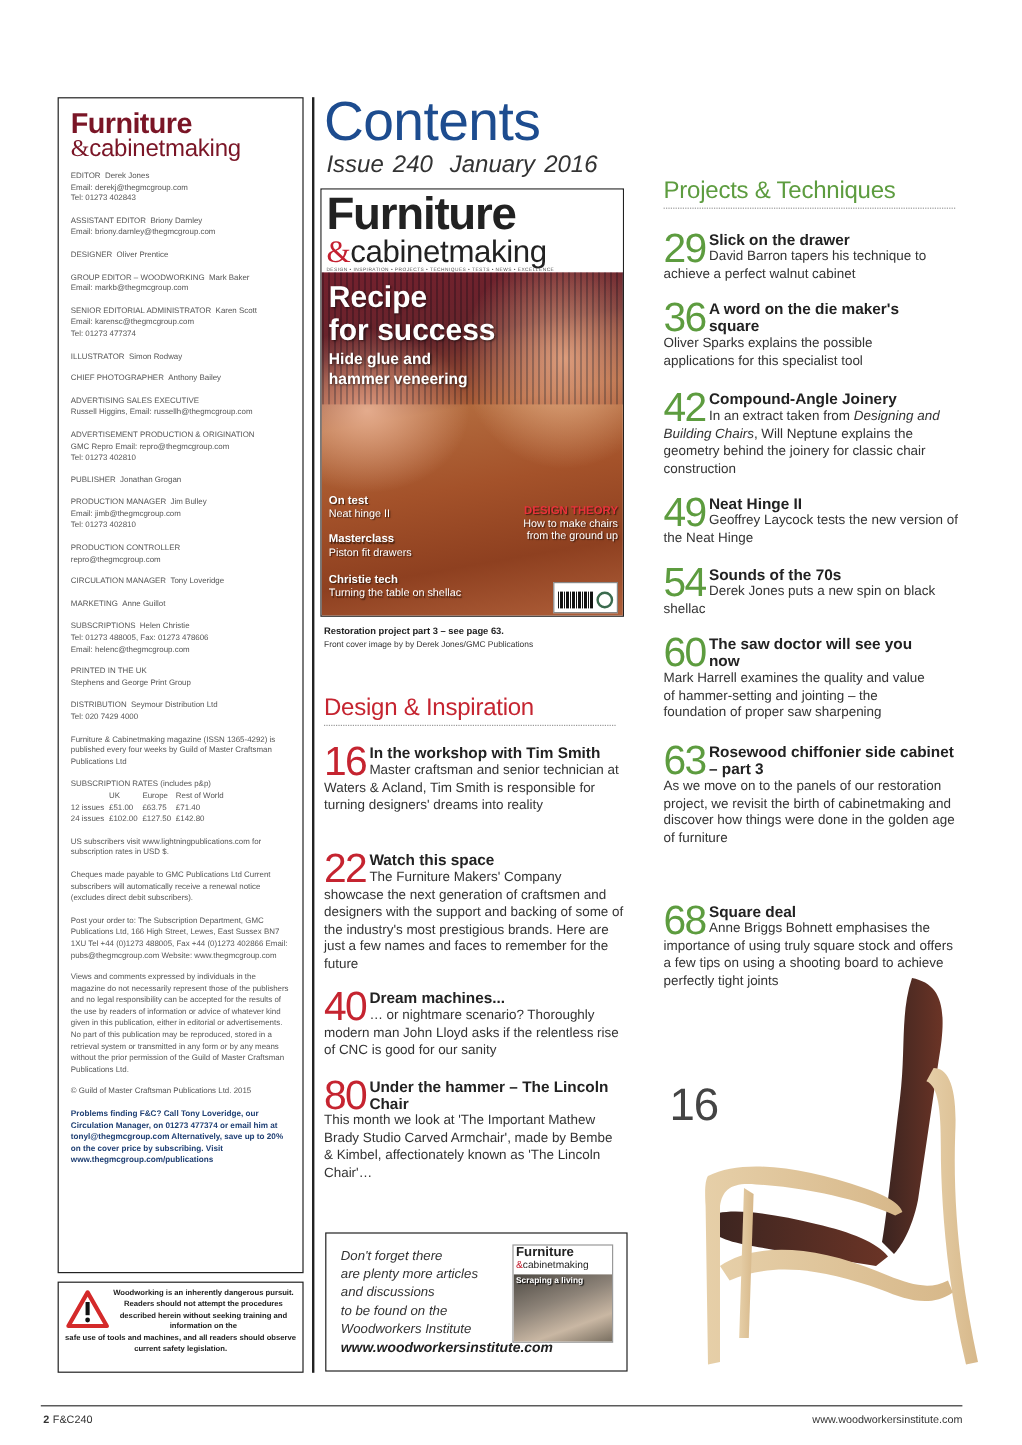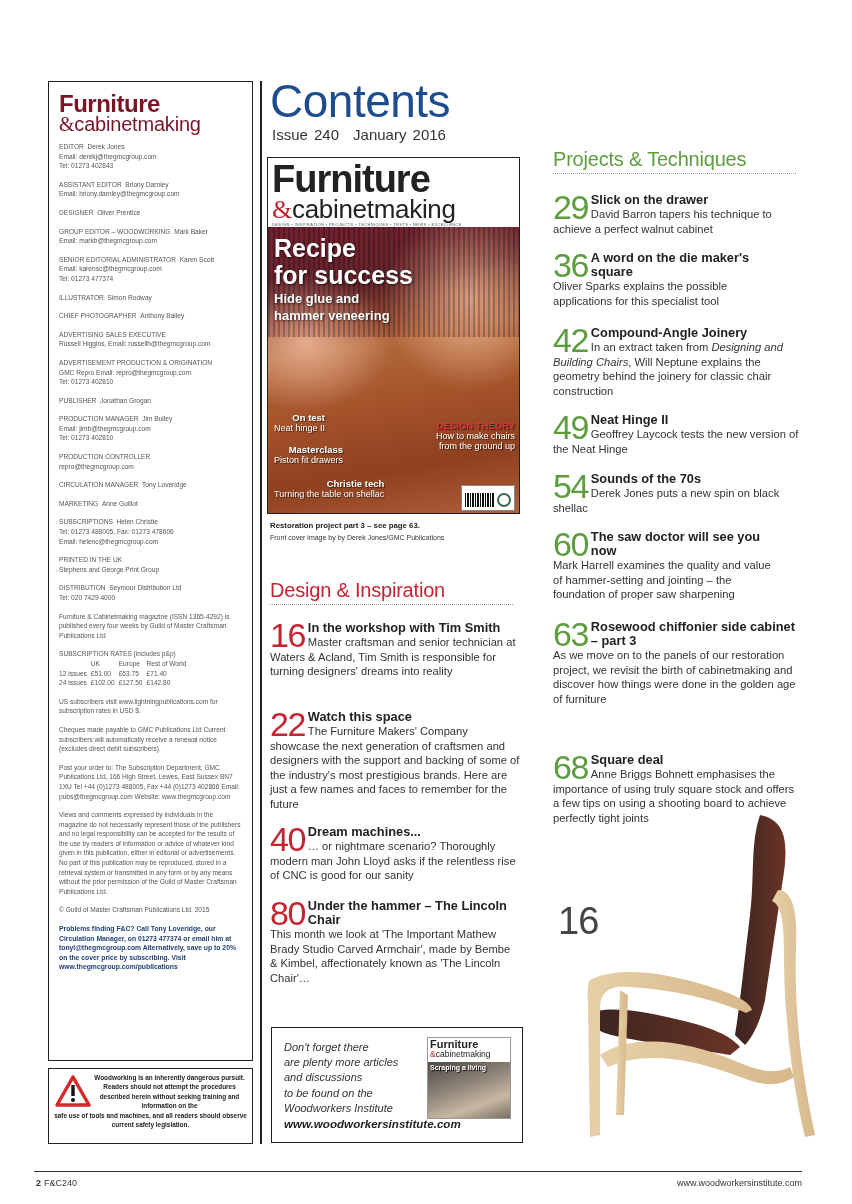--- a/index.html
+++ b/index.html
@@ -20,21 +20,21 @@
 
   .warning { position: absolute; left: 48px; top: 1068px; width: 205px; height: 76px; border: 1px solid #222; padding: 4px 5px; }
   .warn-tri { position: absolute; left: 6px; top: 6px; width: 36px; height: 32px; }
   .warn-text { font-family: "Liberation Sans", sans-serif; font-weight: 700; font-size: 6.4px; line-height: 9.4px; color: #222; text-align: center; }
   .warn-text .l1 { padding-left: 38px; display: block; }
 
   .vdivider { position: absolute; left: 260px; top: 81px; width: 2px; height: 1063px; background: #222; }
 
   
   .contents-title { position: absolute; left: 270px; top: 74px; font-family: "Liberation Sans", sans-serif; font-size: 46px; font-weight: 400; color: #1d4c8f; letter-spacing: -0.5px; }
-  .issue-line { position: absolute; left: 272px; top: 126px; font-size: 15px; color: #333; word-spacing: 2px; }
+  .issue-line { position: absolute; left: 272px; top: 126px; font-size: 20px; color: #333; word-spacing: 2px; font-style: italic; }
   .issue-line span + span { margin-left: 14px; }
 
   
   .cover { position: absolute; left: 267px; top: 157px; width: 253px; height: 357px; border: 1px solid #222; background: #fff; overflow: hidden; }
   .cover-head { height: 69px; background: #fff; padding: 2px 4px 0 4px; }
   .cover-furn { font-weight: 700; font-size: 38px; line-height: 38px; color: #222; letter-spacing: -1px; }
   .cover-cab { font-size: 26px; line-height: 22px; color: #222; letter-spacing: -0.3px; }
   .cover-cab .amp { color: #c42030; font-family: "Liberation Serif", serif; }
   .cover-tag { font-size: 4px; color: #555; letter-spacing: 0.4px; margin-top: 1px; white-space: nowrap; }
   .cover-img { position: absolute; left: 0; top: 69px; width: 253px; height: 288px;
@@ -42,21 +42,21 @@
       radial-gradient(ellipse at 80% 25%, rgba(240,190,150,0.9) 0%, rgba(240,190,150,0) 30%),
       radial-gradient(ellipse at 15% 40%, rgba(235,180,150,0.9) 0%, rgba(235,180,150,0) 28%),
       linear-gradient(170deg, #7a2434 0%, #6a2a30 22%, #b26a3d 40%, #a4522a 60%, #8e4020 80%, #b0603a 100%);
   }
   .cover-stripes { position: absolute; left: 0; top: 0; width: 100%; height: 110px;
     background: repeating-linear-gradient(90deg, rgba(40,20,60,0.35) 0 2px, rgba(180,40,50,0.15) 2px 5px);
     mix-blend-mode: multiply; }
   .cover-head-txt { position: absolute; left: 6px; top: 8px; color: #fff; font-weight: 700; text-shadow: 1px 1px 2px rgba(0,0,0,0.6); }
   .cover-head-txt .big { font-size: 25px; line-height: 27px; }
   .cover-head-txt .sub { font-size: 13px; line-height: 15px; margin-top: 2px; }
-  .cover-lines { position: absolute; left: 6px; color: #fff; font-size: 9px; line-height: 10px; text-shadow: 1px 1px 1px rgba(0,0,0,0.6); text-align: right; }
+  .cover-lines { position: absolute; left: 6px; color: #fff; font-size: 9px; line-height: 10px; text-shadow: 1px 1px 1px rgba(0,0,0,0.6); }
   .cover-lines b { display: block; font-weight: 700; font-size: 9.5px; }
   .design-theory { position: absolute; right: 6px; top: 194px; text-align: right; color: #fff; font-size: 9px; line-height: 10px; text-shadow: 1px 1px 1px rgba(0,0,0,0.6); }
   .design-theory b { display: block; color: #e8323a; font-weight: 700; font-size: 9.5px; }
   .barcode { position: absolute; right: 6px; bottom: 4px; width: 54px; height: 26px; background: #fff; border: 1px solid #888; }
   .barcode .bars { position: absolute; left: 3px; top: 7px; width: 30px; height: 14px; background: repeating-linear-gradient(90deg, #111 0 1px, #fff 1px 2px, #111 2px 4px, #fff 4px 5px); }
   .barcode .seal { position: absolute; right: 3px; top: 7px; width: 14px; height: 14px; border-radius: 50%; border: 2px solid #3b6b4e; }
 
   .cover-caption { position: absolute; left: 270px; top: 520px; font-family: "Liberation Sans", sans-serif; }
   .cover-caption .c1 { font-weight: 700; font-size: 7.8px; color: #222; line-height: 12px; }
   .cover-caption .c2 { font-size: 7px; color: #333; line-height: 12px; }

